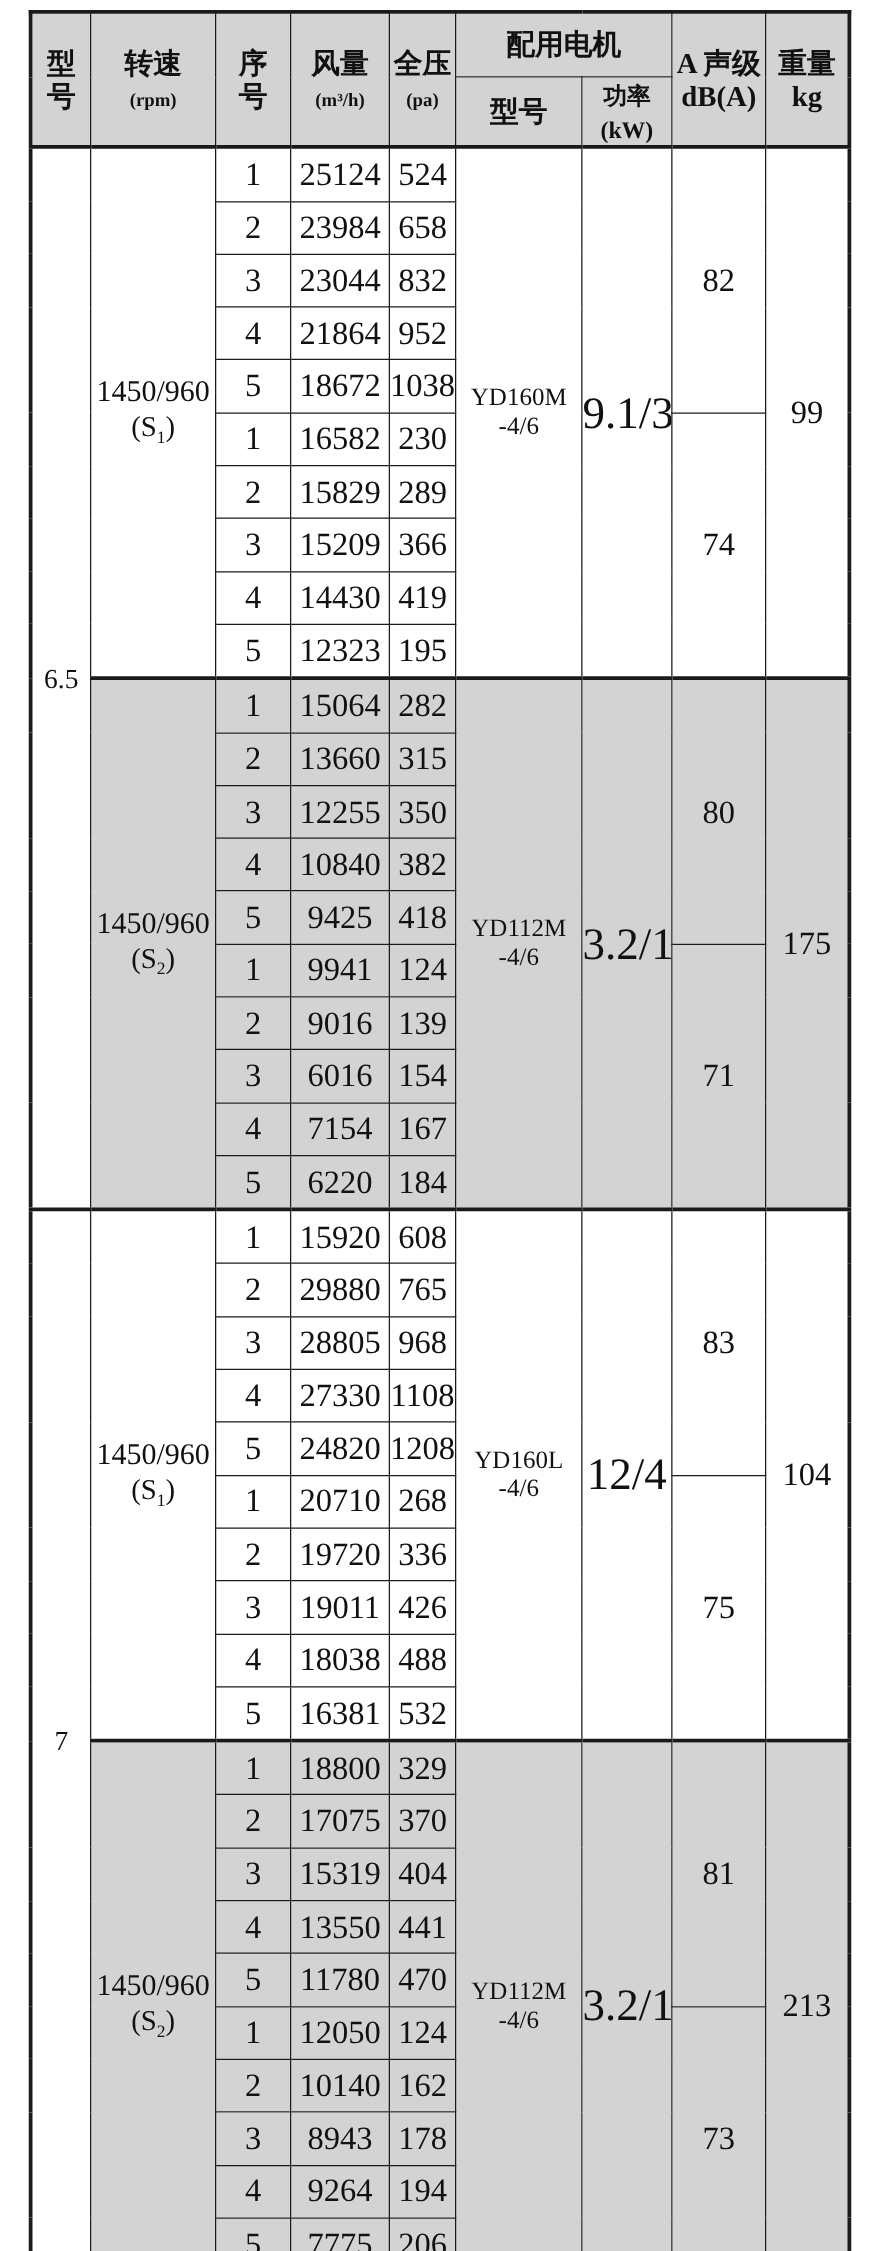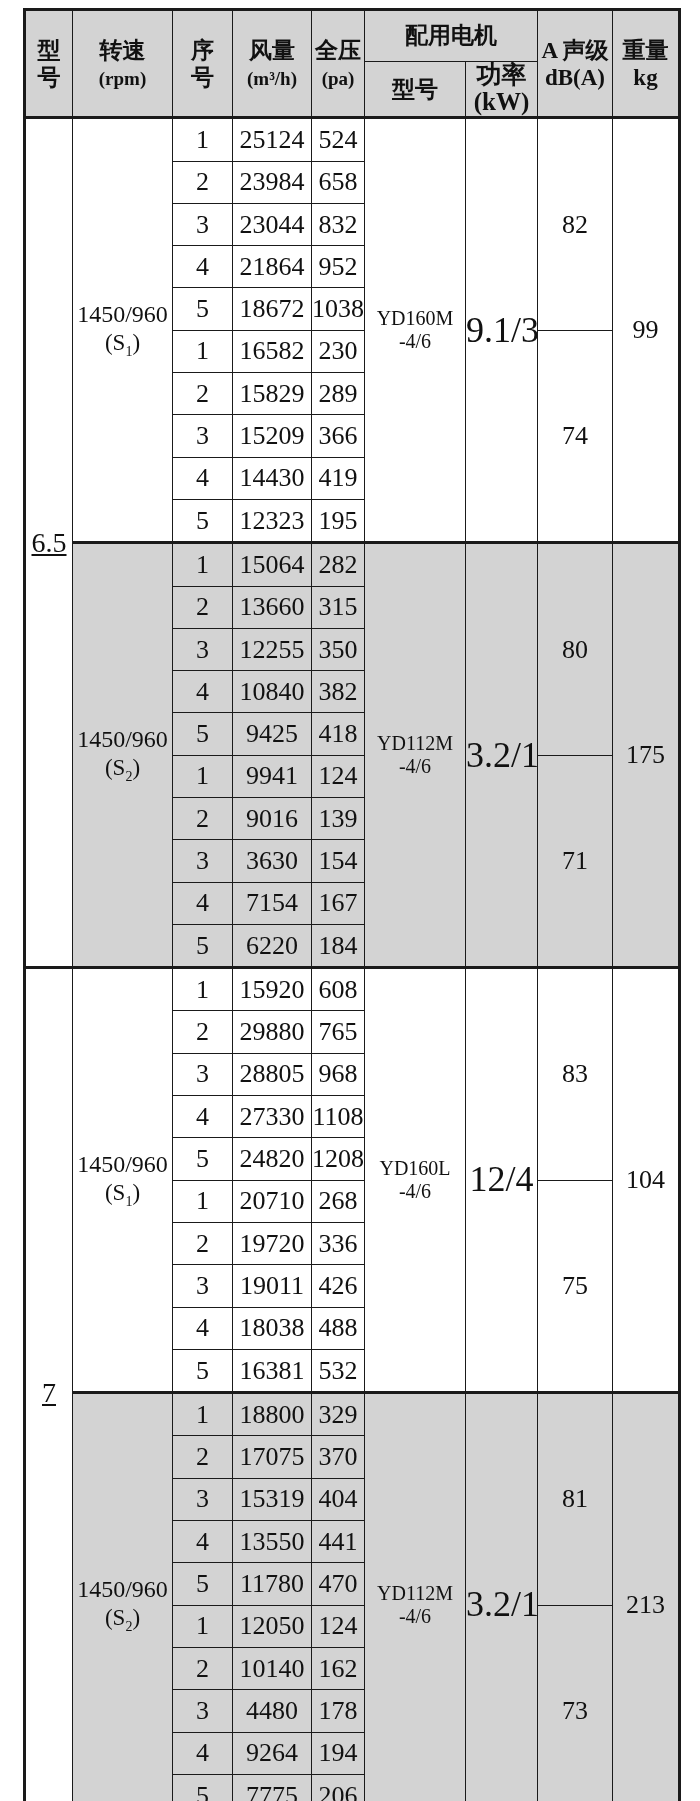--- a/index.html
+++ b/index.html
@@ -43,31 +43,31 @@
     overflow: hidden;
   }
   thead th {
     background: var(--shade);
     font-weight: bold;
     font-size: 23px;
     line-height: 1.18;
   }
   thead tr.h1 { height: 52px; }
   thead tr.h2 { height: 43px; }
-  thead .unit { font-size: 19px; }
-  thead .small-head { font-size: 25px; line-height: 1.0; }
+  thead .unit { font-size: 15px; }
+  thead .small-head { font-size: 19px; line-height: 1.0; }
 
   tbody td {
     height: 41.3px;
     font-size: 26px;
     line-height: 1.15;
     background: var(--paper);
   }
   tbody td.shade { background: var(--shade); }
-  tbody td.model-col { background: var(--paper); font-size: 28px; text-decoration: underline; }
+  tbody td.model-col { background: var(--paper); font-size: 22px; }
 
   td.speed-cell { font-size: 24px; }
   td.speed-cell .series { font-size: 23px; text-align: right; }
   td.speed-cell sub { font-size: 14px; }
   td.motor-model-cell { font-size: 20px; }
   td.motor-power-cell { font-size: 36px; }
 
   tr.model-start > td, tr.group-start > td {
     border-top: 3px solid var(--border);
   }
@@ -199,21 +199,21 @@
           <td class="shade">124</td>
           <td class="shade" rowspan="5">71</td>
         </tr>
         <tr>
           <td class="shade">2</td>
           <td class="shade">9016</td>
           <td class="shade">139</td>
         </tr>
         <tr>
           <td class="shade">3</td>
-          <td class="shade">3630</td>
+          <td class="shade">6016</td>
           <td class="shade">154</td>
         </tr>
         <tr>
           <td class="shade">4</td>
           <td class="shade">7154</td>
           <td class="shade">167</td>
         </tr>
         <tr>
           <td class="shade">5</td>
           <td class="shade">6220</td>
@@ -312,21 +312,21 @@
           <td class="shade">124</td>
           <td class="shade" rowspan="5">73</td>
         </tr>
         <tr>
           <td class="shade">2</td>
           <td class="shade">10140</td>
           <td class="shade">162</td>
         </tr>
         <tr>
           <td class="shade">3</td>
-          <td class="shade">4480</td>
+          <td class="shade">8943</td>
           <td class="shade">178</td>
         </tr>
         <tr>
           <td class="shade">4</td>
           <td class="shade">9264</td>
           <td class="shade">194</td>
         </tr>
         <tr>
           <td class="shade">5</td>
           <td class="shade">7775</td>

